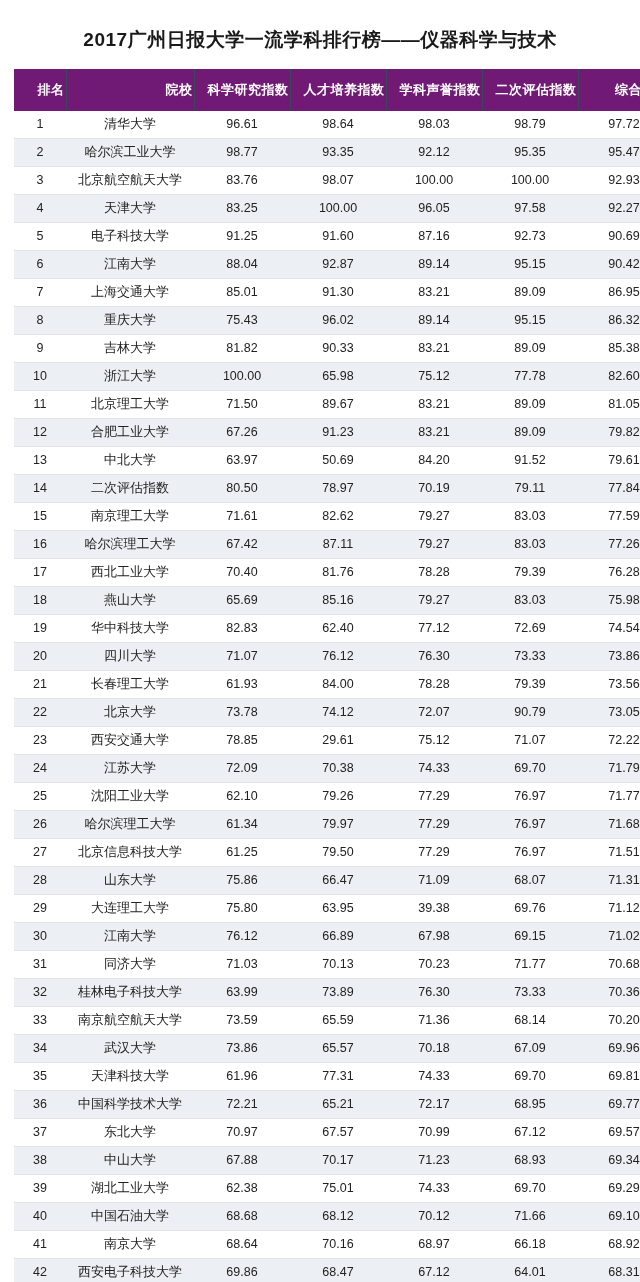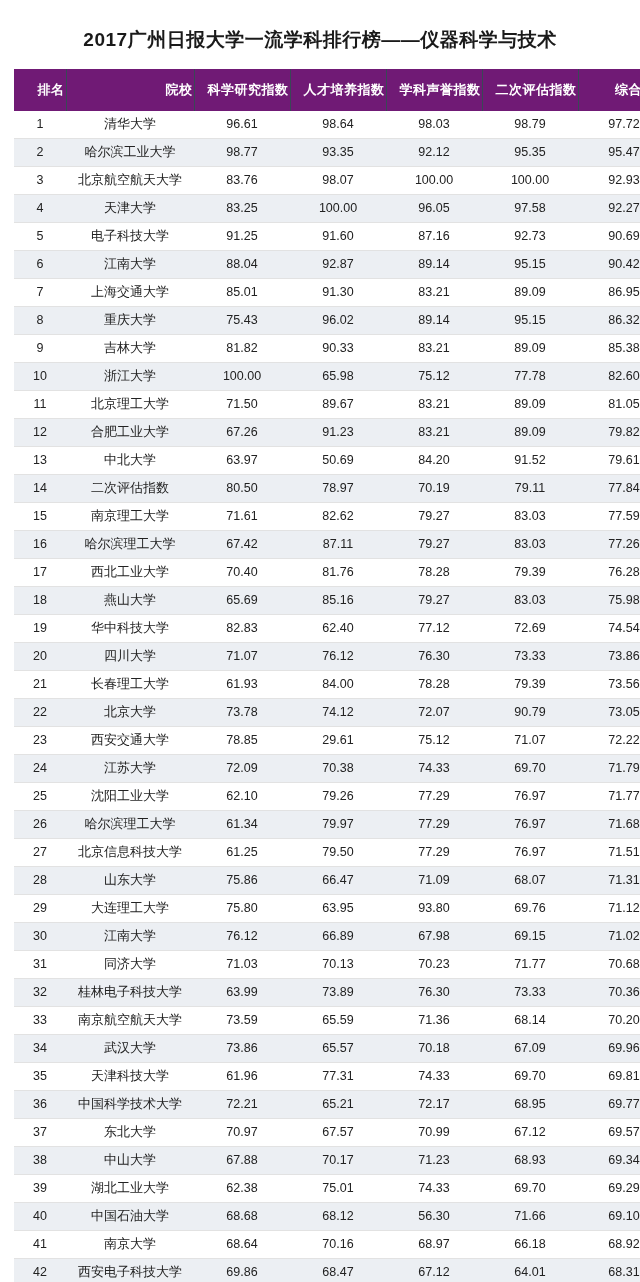--- a/index.html
+++ b/index.html
@@ -349,21 +349,21 @@
           <td class="num">66.47</td>
           <td class="num">71.09</td>
           <td class="num">68.07</td>
           <td class="num">71.31</td>
         </tr>
         <tr>
           <td class="num rank">29</td>
           <td class="school">大连理工大学</td>
           <td class="num">75.80</td>
           <td class="num">63.95</td>
-          <td class="num">93.80</td>
+          <td class="num">39.38</td>
           <td class="num">69.76</td>
           <td class="num">71.12</td>
         </tr>
         <tr class="alt">
           <td class="num rank">30</td>
           <td class="school">江南大学</td>
           <td class="num">76.12</td>
           <td class="num">66.89</td>
           <td class="num">67.98</td>
           <td class="num">69.15</td>
@@ -448,21 +448,21 @@
           <td class="num">75.01</td>
           <td class="num">74.33</td>
           <td class="num">69.70</td>
           <td class="num">69.29</td>
         </tr>
         <tr class="alt">
           <td class="num rank">40</td>
           <td class="school">中国石油大学</td>
           <td class="num">68.68</td>
           <td class="num">68.12</td>
-          <td class="num">56.30</td>
+          <td class="num">70.12</td>
           <td class="num">71.66</td>
           <td class="num">69.10</td>
         </tr>
         <tr>
           <td class="num rank">41</td>
           <td class="school">南京大学</td>
           <td class="num">68.64</td>
           <td class="num">70.16</td>
           <td class="num">68.97</td>
           <td class="num">66.18</td>

